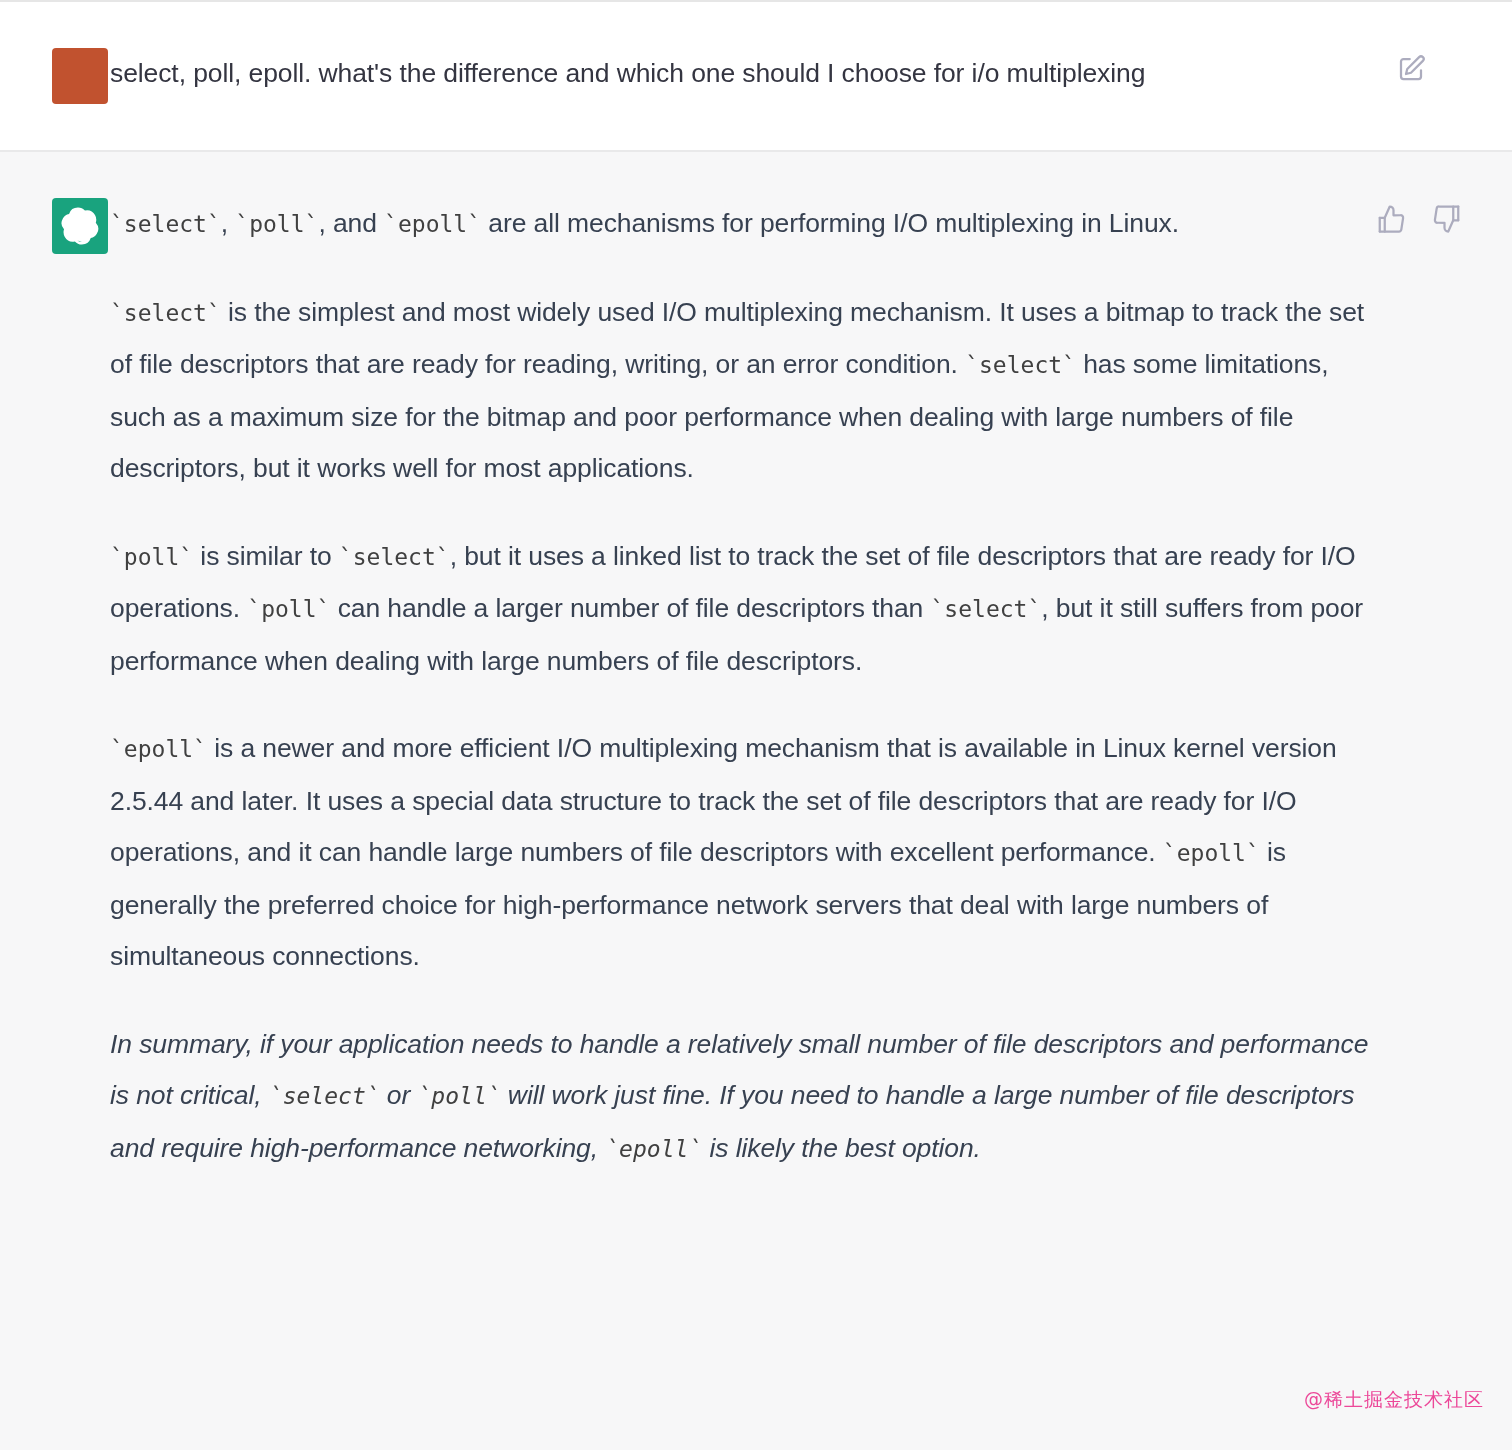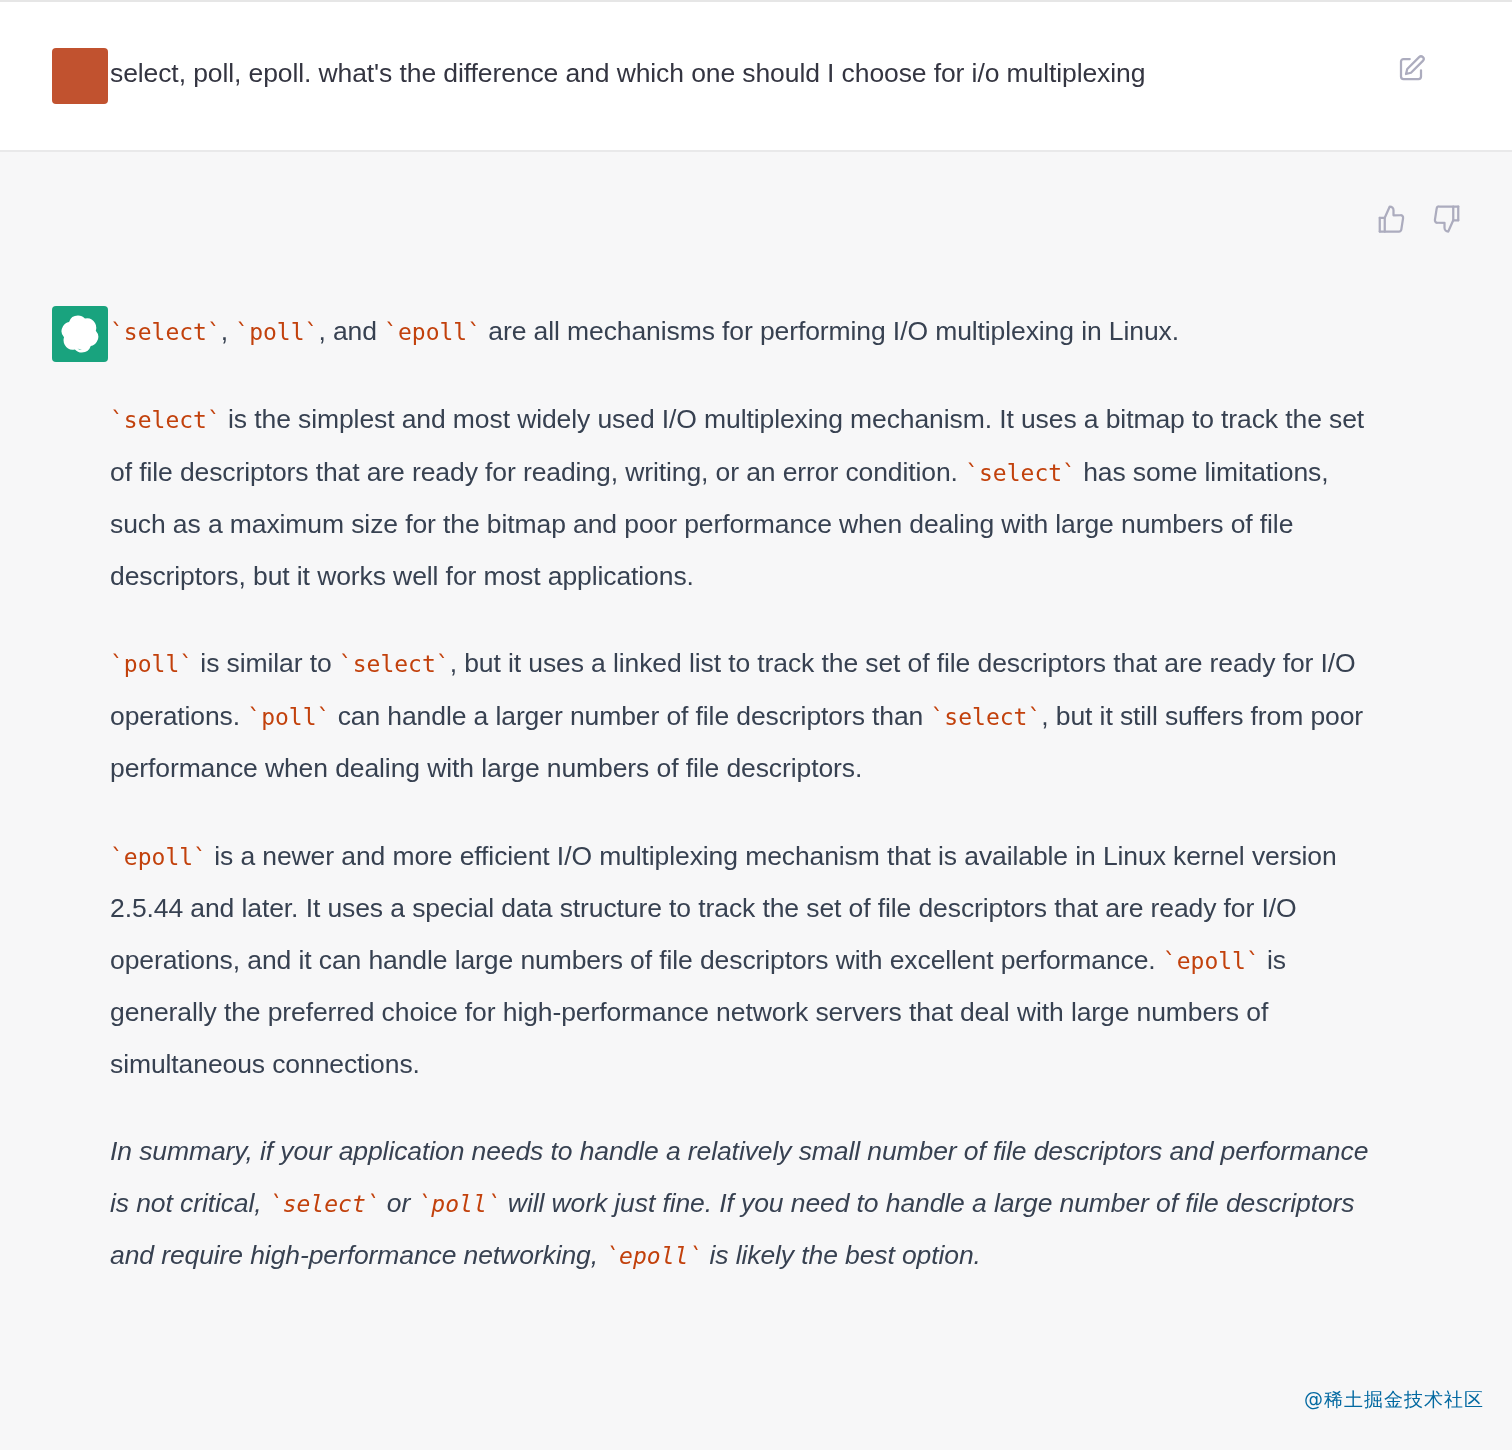--- a/index.html
+++ b/index.html
@@ -20,21 +20,20 @@
     overflow: hidden;
     background: #ffffff;
     border-top: 2px solid #e6e6e6;
   }
 
   
   .msg-row {
     display: flex;
     width: 100%;
     position: relative;
-    align-items: center;
   }
   .msg-row.user {
     background: #ffffff;
     border-bottom: 2px solid #e9e9ea;
   }
   .msg-row.assistant {
     background: #f7f7f8;
   }
 
   .msg-inner {
@@ -90,21 +89,21 @@
     line-height: 51.5px;
     color: #374151;
     margin: 0 0 36px 0;
     letter-spacing: -0.1px;
   }
   .assistant-text p:last-child { margin-bottom: 0; font-style: italic; }
 
   code.inline {
     font-family: "DejaVu Sans Mono", "Liberation Mono", monospace;
     font-size: 23px;
-    color: #c2410c;
+    color: #404040;
     letter-spacing: 0;
   }
 
   
   .actions {
     position: absolute;
     display: flex;
     gap: 26px;
     align-items: flex-start;
   }
@@ -119,21 +118,21 @@
     cursor: pointer;
   }
   .icon-btn svg { display: block; width: 30px; height: 30px; }
 
   
   .watermark {
     position: absolute;
     right: 28px;
     bottom: 38px;
     font-size: 19px;
-    color: #0369a1;
+    color: #ec4899;
     letter-spacing: 1px;
     font-family: "DejaVu Sans", sans-serif;
     user-select: none;
   }
 </style>
 </head>
 <body>
 
 <div id="page">
 

